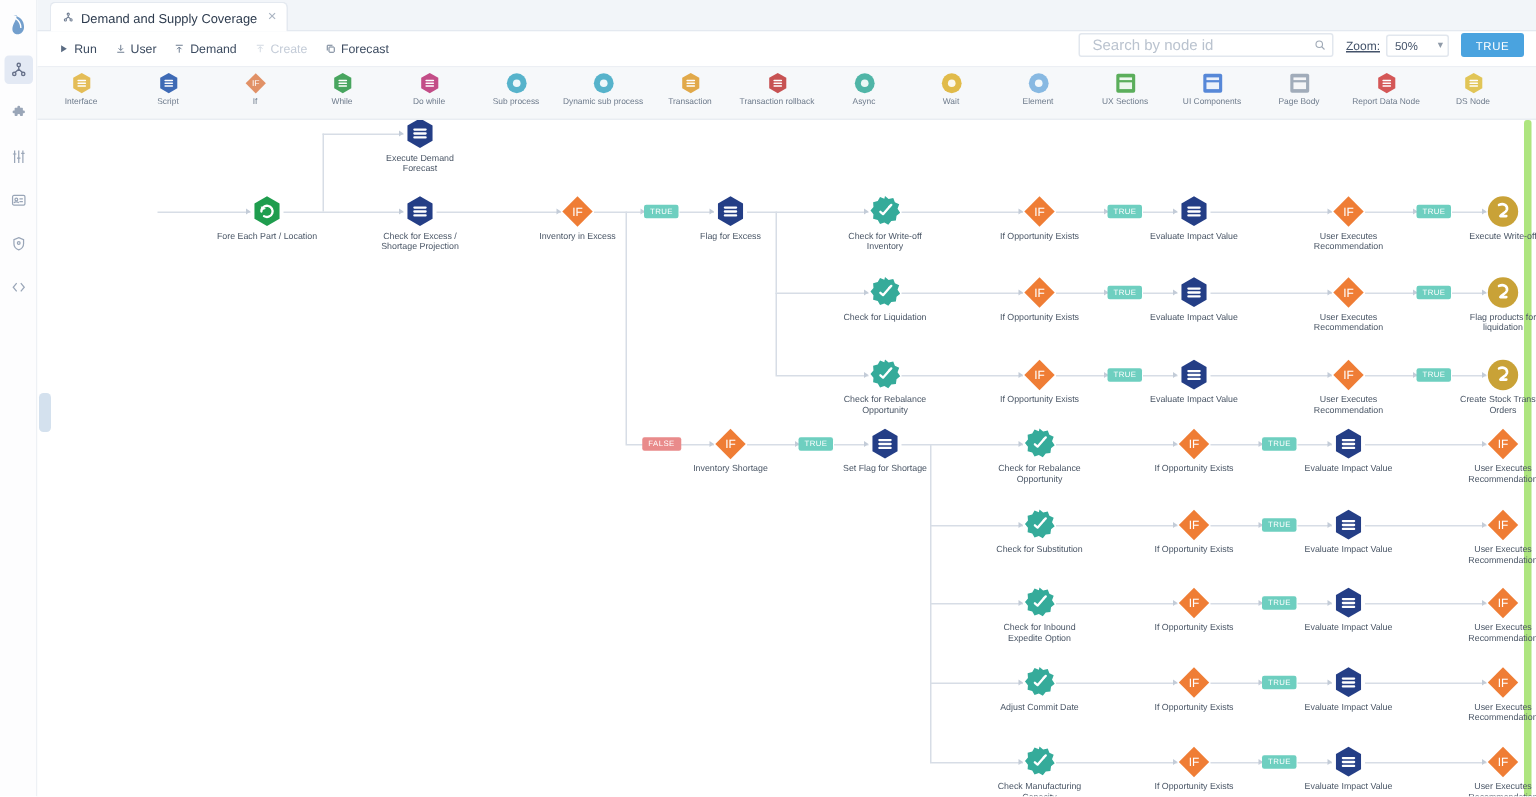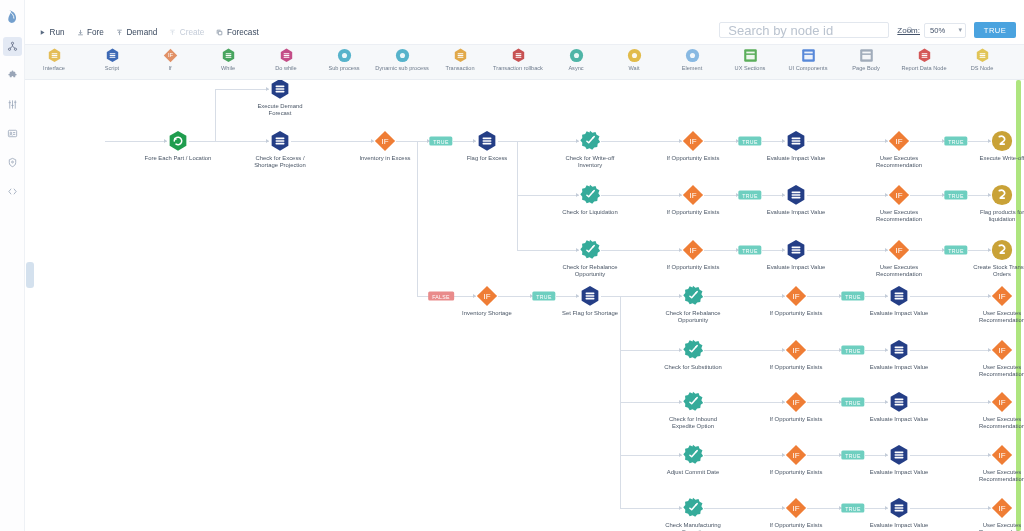--- a/index.html
+++ b/index.html
@@ -58,21 +58,21 @@
   .act .ai { display: flex; color: #5a6b82; }
   .act.disabled { color: #c4ccd8; }
   .act.disabled .ai { color: #ccd4de; }
 
   .topright { position: absolute; right: 8px; top: 22px; display: flex; align-items: center; gap: 8px; }
   .searchbox {
     width: 170px; height: 16px; border: 1px solid #e2e7ee; border-radius: 2px;
     background: #fff; display: flex; align-items: center; padding: 0 4px 0 6px;
   }
   .searchbox input {
-    flex: 1; border: none; outline: none; font-size: 13px;
+    flex: 1; border: none; outline: none; font-size: 10px;
     color: #5d6b7e; font-family: "Liberation Sans", sans-serif; background: transparent;
   }
   .searchbox input::placeholder { color: #bac3cf; }
   .search-ic { color: #9fa9b6; display: flex; }
   .zoomwrap { display: flex; align-items: center; gap: 4px; font-size: 8px; color: #4a5籍 }
   .zoomlabel { font-size: 8px; color: #44536a; text-decoration: underline; }
   .zoomsel {
     width: 42px; height: 15px; border: 1px solid #e2e7ee; border-radius: 2px;
     font-size: 7.6px; color: #44536a; display: flex; align-items: center;
     justify-content: space-between; padding: 0 3px 0 5px; background: #fff;
@@ -177,37 +177,51 @@
         </svg>
       </div>
       <div class="rail-btn">
         <svg width="11" height="11" viewBox="0 0 24 24" stroke="currentColor" stroke-width="1.8" fill="none">
           <path d="M9 6l-5 6 5 6M15 6l5 6-5 6"></path>
         </svg>
       </div>
     </div>
   </div>
 
+  <div class="tabbar">
+    <div class="tab">
+      <span class="tab-ico">
+        <svg width="7" height="7" viewBox="0 0 24 24" fill="none" stroke="currentColor" stroke-width="2.4">
+          <circle cx="12" cy="5" r="2.4"></circle>
+            <circle cx="5.5" cy="18" r="2.4"></circle>
+            <circle cx="18.5" cy="18" r="2.4"></circle>
+          <path d="M12 7.4v4M12 11.4L6.6 15.9M12 11.4l5.4 4.5"></path>
+        </svg>
+      </span>
+      <span class="tab-label">Demand and Supply Coverage</span>
+      <span class="tab-close">×</span>
+    </div>
+  </div>
 
   <div class="actionbar">
     <div class="act">
       <span class="ai">
         <svg width="7" height="7" viewBox="0 0 24 24" fill="currentColor">
             <path d="M6 4l13 8-13 8z"></path>
           </svg>
       </span>
       <span>Run</span>
     </div>
     <div class="act">
       <span class="ai">
         <svg width="7" height="7" viewBox="0 0 24 24" fill="none" stroke="currentColor" stroke-width="2">
             <path d="M12 3v12M7 11l5 5 5-5M4 20h16"></path>
           </svg>
       </span>
-      <span>Fore</span>
+      <span>User</span>
     </div>
     <div class="act">
       <span class="ai">
         <svg width="7" height="7" viewBox="0 0 24 24" fill="none" stroke="currentColor" stroke-width="2">
             <path d="M12 21V9M7 13l5-5 5 5M4 4h16"></path>
           </svg>
       </span>
       <span>Demand</span>
     </div>
     <div class="act disabled">

